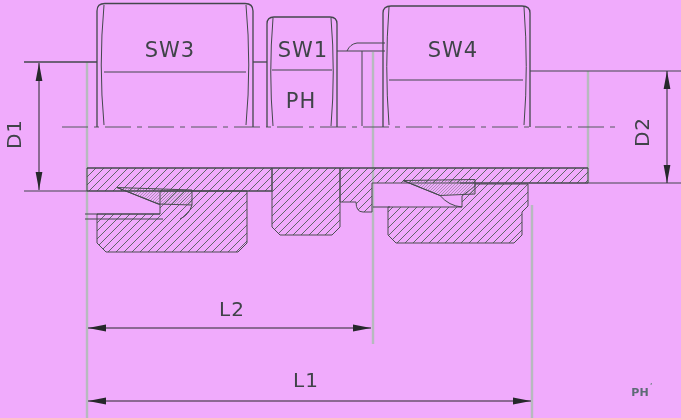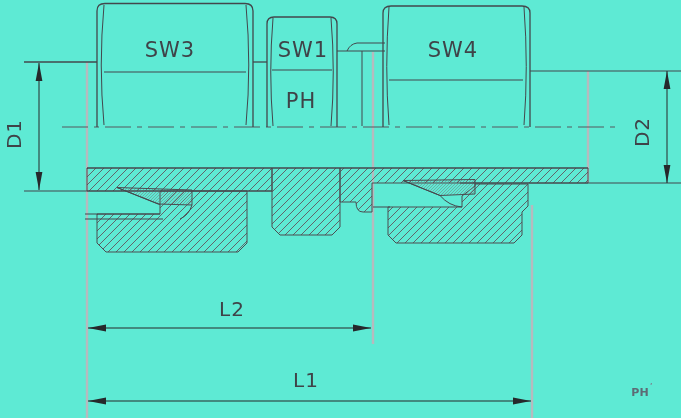--- a/index.html
+++ b/index.html
@@ -1,19 +1,19 @@
 <!DOCTYPE html>
 <html><head>
 <meta charset="utf-8">
 <style>
   html,body{margin:0;padding:0;background:#ffffff;}
   .stage{
     position:relative;
     width:681px;height:418px;
-    background:#5eead4;
+    background:#f0abfc;
     font-family:"DejaVu Sans", sans-serif;
     overflow:hidden;
   }
   svg{display:block;}
   text{
     font-family:"DejaVu Sans","Liberation Sans",sans-serif;
     fill:#3f4348;
   }
   .nut-label{font-size:21px;letter-spacing:1px;}
   .dim-label{font-size:20px;letter-spacing:1px;}

